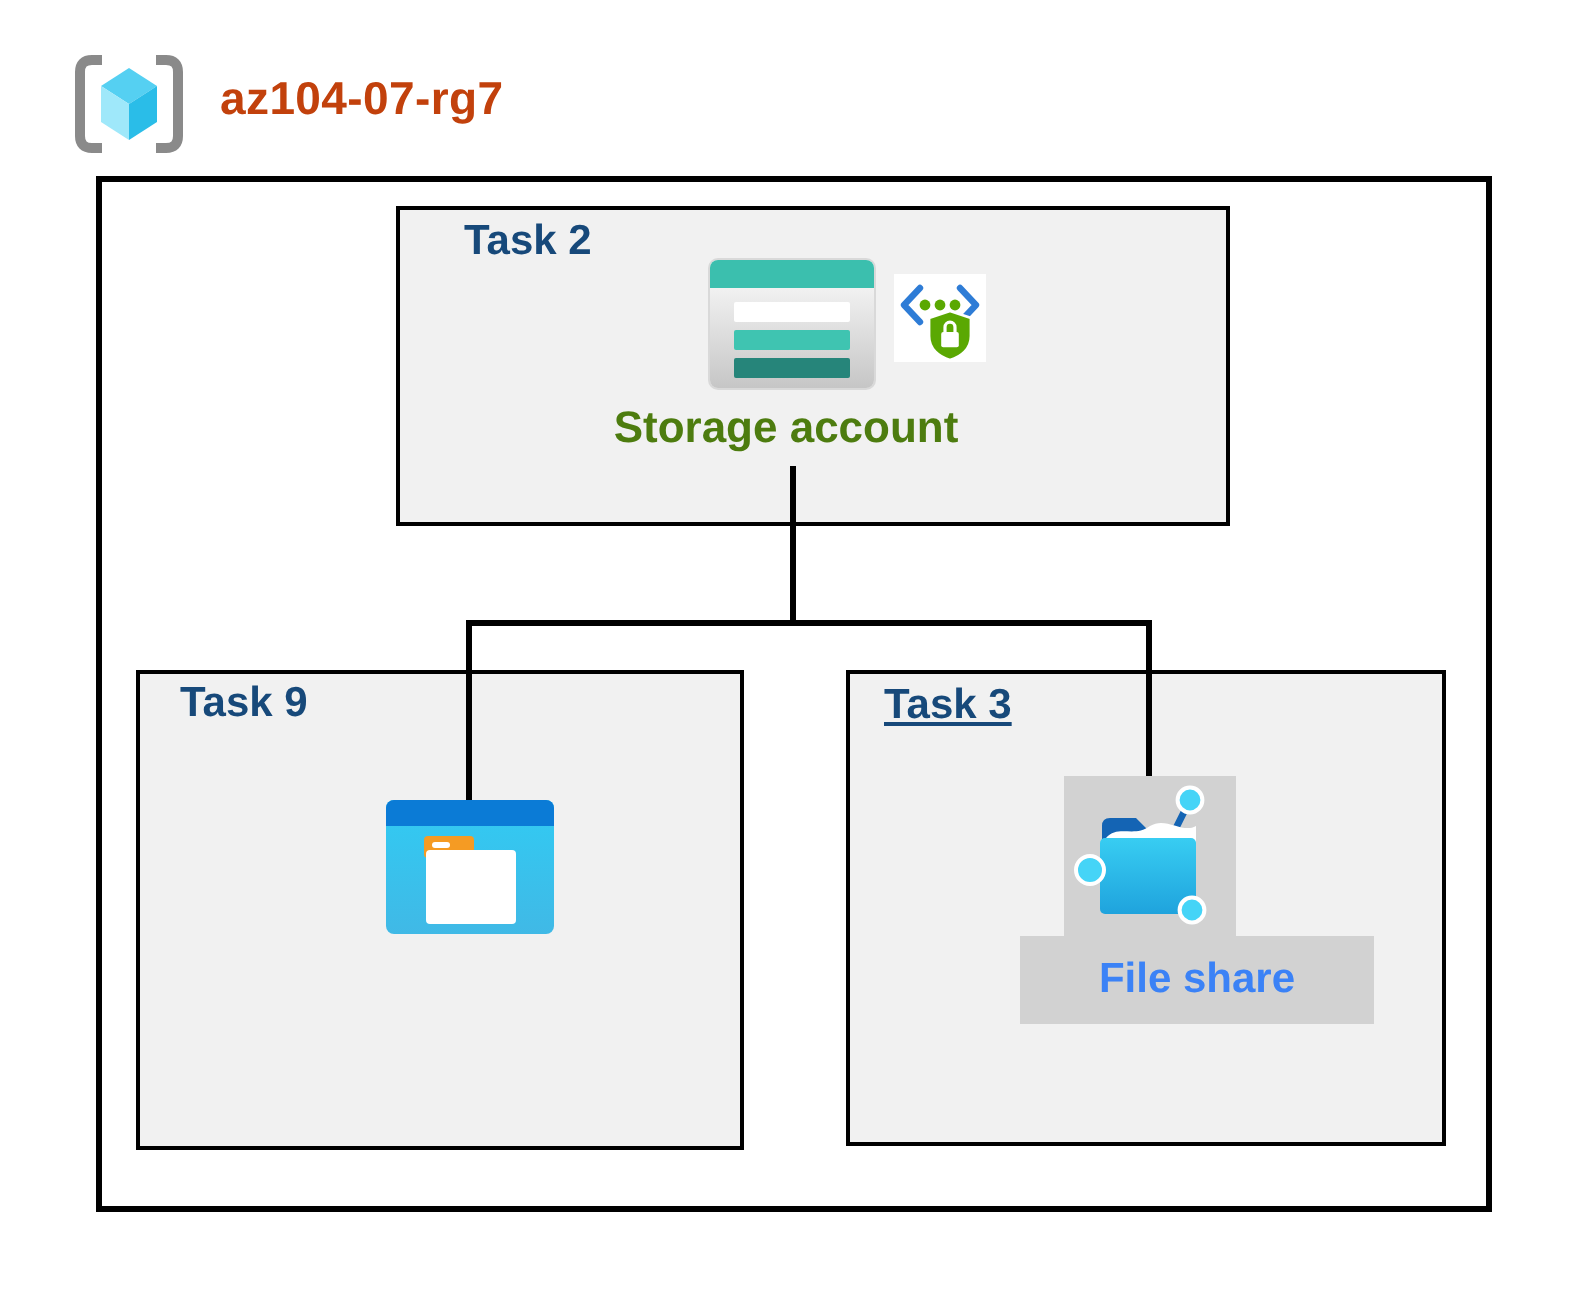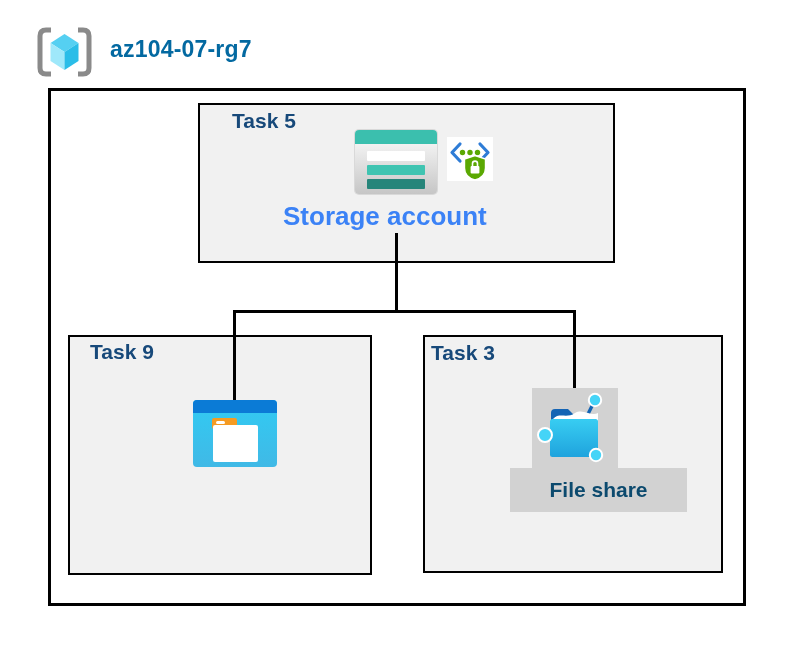--- a/index.html
+++ b/index.html
@@ -1,33 +1,33 @@
 <!DOCTYPE html>
 <html><head>
 <meta charset="utf-8">
 <style>
   html,body{margin:0;padding:0;background:#fff;}
   body{font-family:"Liberation Sans","DejaVu Sans",sans-serif;}
   .canvas{position:relative;width:788px;height:647px;background:#ffffff;overflow:hidden;}
 
   
   .rg-icon{position:absolute;left:37px;top:27px;width:55px;height:50px;}
-  .rg-title{position:absolute;left:110px;top:36px;font-size:23px;font-weight:700;color:#0369a1;letter-spacing:.2px;}
+  .rg-title{position:absolute;left:110px;top:36px;font-size:23px;font-weight:700;color:#c2410c;letter-spacing:.2px;}
 
   
   .outer-box{position:absolute;left:48px;top:88px;width:698px;height:518px;border:3px solid #000;background:#fff;box-sizing:border-box;}
   .task-box{position:absolute;background:#f1f1f1;border:2px solid #000;box-sizing:border-box;z-index:1;}
   .task1{left:198px;top:103px;width:417px;height:160px;}
   .task2{left:68px;top:335px;width:304px;height:240px;}
   .task3{left:423px;top:335px;width:300px;height:238px;}
   .task-label{position:absolute;font-size:21px;font-weight:700;color:#17497a;z-index:4;}
   .lbl1{left:232px;top:109px;}
   .lbl2{left:90px;top:340px;}
-  .lbl3{left:431px;top:341px;}
-  .res-label{position:absolute;font-size:26px;font-weight:700;color:#3b82f6;text-align:left;z-index:4;}
+  .lbl3{left:442px;top:341px;text-decoration:underline;}
+  .res-label{position:absolute;font-size:22px;font-weight:700;color:#4d7c0f;text-align:center;z-index:4;}
   .res1{left:283px;top:201px;width:220px;}
   .res2{left:125px;top:485px;width:220px;}
 
   
   .conn{position:absolute;background:#000;z-index:2;}
   .conn-a{left:395px;top:233px;width:3px;height:80px;}
   .conn-b{left:233px;top:310px;width:343px;height:3px;}
   .conn-c{left:233px;top:310px;width:3px;height:92px;}
   .conn-d{left:573px;top:310px;width:3px;height:80px;}
 
@@ -48,21 +48,21 @@
     background:linear-gradient(180deg,#31cbf3 0%,#40b9e6 100%);z-index:3;}
   .blob-top{position:absolute;left:0;top:0;width:84px;height:13px;background:#0b7bd6;border-radius:4px 4px 0 0;}
   .blob-tab{position:absolute;left:19px;top:18px;width:25px;height:11px;background:#f59b23;border-radius:2px;}
   .blob-tab-dash{position:absolute;left:4px;top:3px;width:9px;height:3px;background:#fff;border-radius:1.5px;}
   .blob-folder{position:absolute;left:20px;top:25px;width:45px;height:37px;background:#fff;border-radius:2px;}
 
   
   .fs-iconbg{position:absolute;left:532px;top:388px;width:86px;height:80px;background:#d2d2d2;z-index:3;}
   .fs-labelbg{position:absolute;left:510px;top:468px;width:177px;height:44px;background:#d2d2d2;z-index:3;}
   .fs-label{position:absolute;left:510px;top:468px;width:177px;height:44px;line-height:44px;text-align:center;
-    font-size:21px;font-weight:700;color:#0c4a6e;z-index:4;}
+    font-size:21px;font-weight:700;color:#3b82f6;z-index:4;}
   .fs-svg{position:absolute;left:536px;top:390px;width:78px;height:76px;z-index:4;}
 </style>
 </head>
 <body>
 
 <div class="canvas">
 
   <svg class="rg-icon" viewBox="0 0 55 50">
     <path d="M14,3 H9 Q3,3 3,9 V41 Q3,47 9,47 H14" fill="none" stroke="#8a8a8a" stroke-width="5"></path>
     <path d="M41,3 H46 Q52,3 52,9 V41 Q52,47 46,47 H41" fill="none" stroke="#8a8a8a" stroke-width="5"></path>
@@ -71,21 +71,21 @@
     <polygon points="41.5,16 41.5,34 27.5,43 27.5,25" fill="#2abde8"></polygon>
   </svg>
   <div class="rg-title">az104-07-rg7</div>
 
   <div class="outer-box"></div>
 
   <div class="task-box task1"></div>
   <div class="task-box task2"></div>
   <div class="task-box task3"></div>
 
-  <div class="task-label lbl1">Task 5</div>
+  <div class="task-label lbl1">Task 2</div>
   <div class="task-label lbl2">Task 9</div>
   <div class="task-label lbl3">Task 3</div>
 
   <div class="conn conn-a"></div>
   <div class="conn conn-b"></div>
   <div class="conn conn-c"></div>
   <div class="conn conn-d"></div>
 
   <div class="storage-icon">
     <div class="storage-top"></div>

